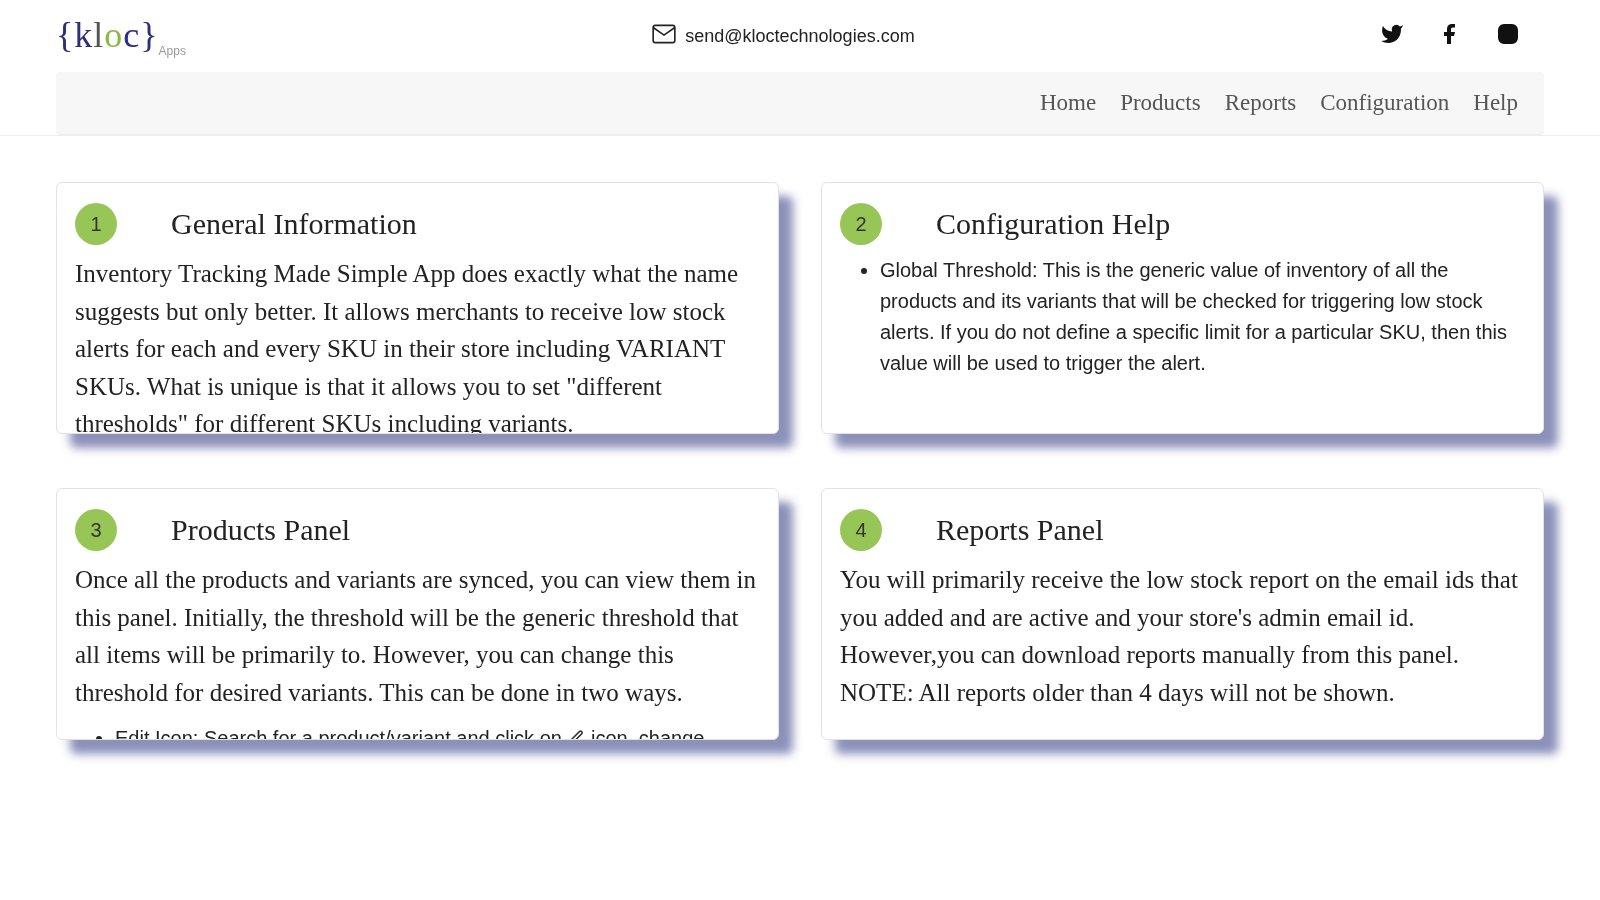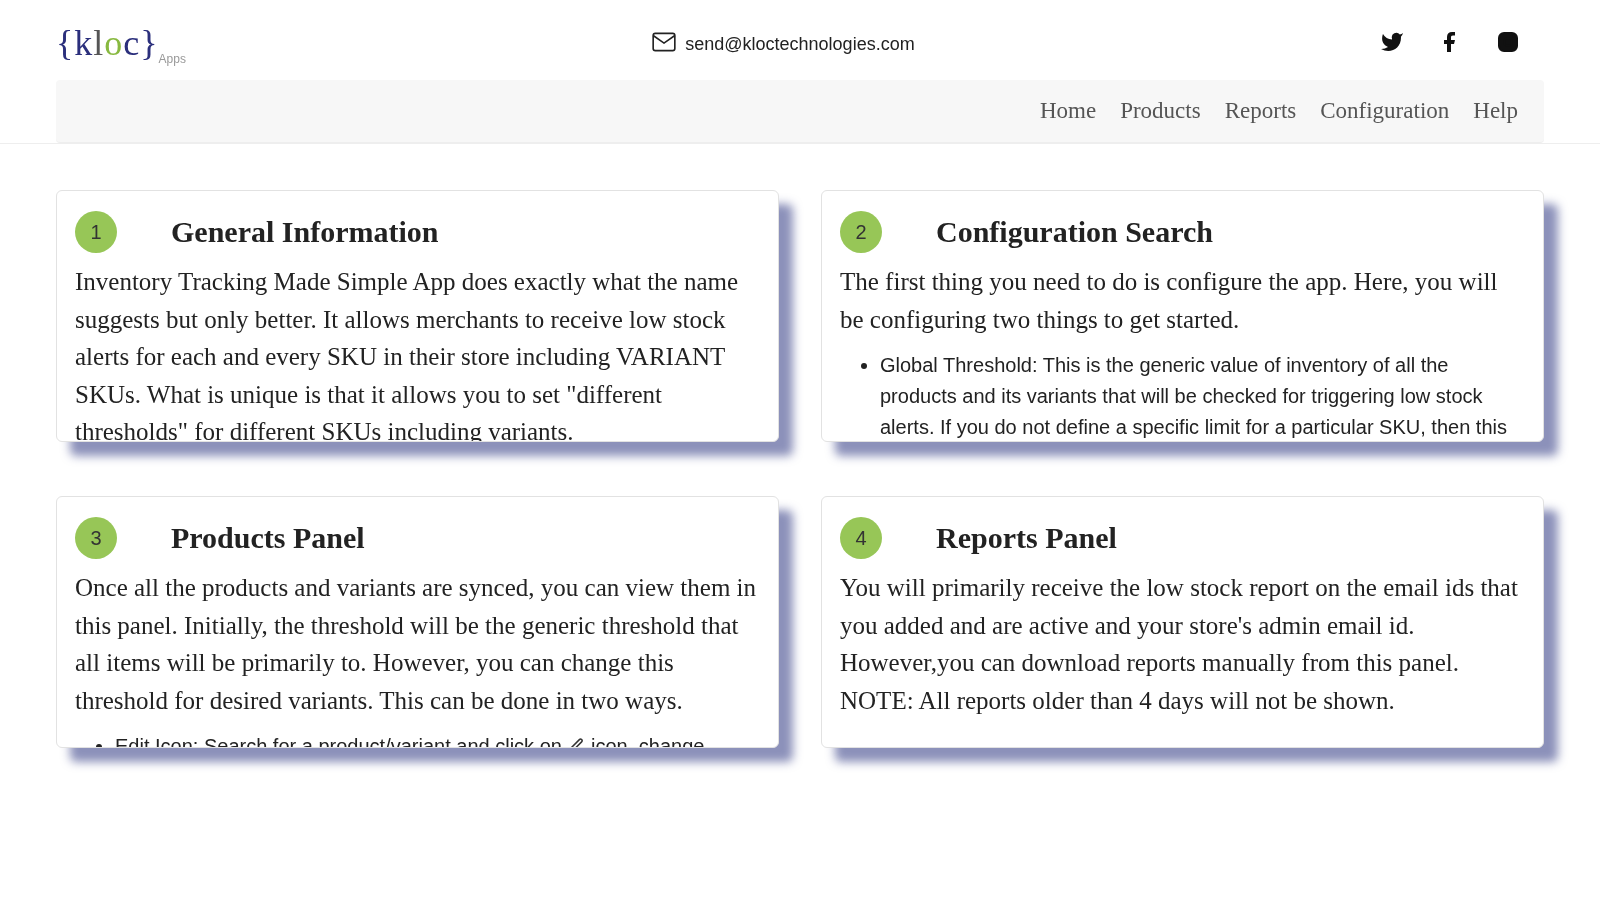--- a/index.html
+++ b/index.html
@@ -8,21 +8,20 @@
     background: #fff;
     color: #222;
     width: 1600px;
   }
 
   
   .topbar {
     display: flex;
     justify-content: space-between;
     padding: 14px 60px 14px 56px;
-    margin-top: 8px;
   }
   .logo {
     font-size: 36px;
     font-family: Georgia, serif;
     letter-spacing: 1px;
   }
   .logo .brace { color: #2b2f7c; font-weight: 400; }
   .logo .k    { color: #2b2f7c; }
   .logo .l    { color: #555; }
   .logo .o    { color: #88b940; }
@@ -94,21 +93,21 @@
     background: #97c657;
     color: #333;
     display: flex;
     align-items: center;
     justify-content: center;
     font-family: Arial, sans-serif;
     font-size: 20px;
     flex-shrink: 0;
   }
   .card h2 {
-    font-weight: 700;
+    font-weight: 400;
     font-size: 30px;
   }
   .card p {
     font-size: 25px;
     line-height: 1.5;
     margin-bottom: 12px;
   }
   .card ul {
     padding-left: 40px;
     font-family: Arial, Helvetica, sans-serif;
@@ -179,23 +178,22 @@
     <div class="card-head">
       <div class="num">1</div>
       <h2>General Information</h2>
     </div>
     <p>Inventory Tracking Made Simple App does exactly what the name suggests but only better. It allows merchants to receive low stock alerts for each and every SKU in their store including VARIANT SKUs. What is unique is that it allows you to set "different thresholds" for different SKUs including variants.</p>
   </div>
 
   <div class="card">
     <div class="card-head">
       <div class="num">2</div>
-      <h2>Configuration Search</h2>
-    </div>
-    <p>The first thing you need to do is configure the app. Here, you will be configuring two things to get started.</p>
+      <h2>Configuration Help</h2>
+    </div>
     <ul>
       <li>
         <span class="note-label">Global Threshold:</span><span> This is the generic value of inventory of all the products and its variants that will be checked for triggering low stock alerts. If you do not define a specific limit for a particular SKU, then this value will be used to trigger the alert.</span>
       </li>
     </ul>
   </div>
 
   <div class="card">
     <div class="card-head">
       <div class="num">3</div>

